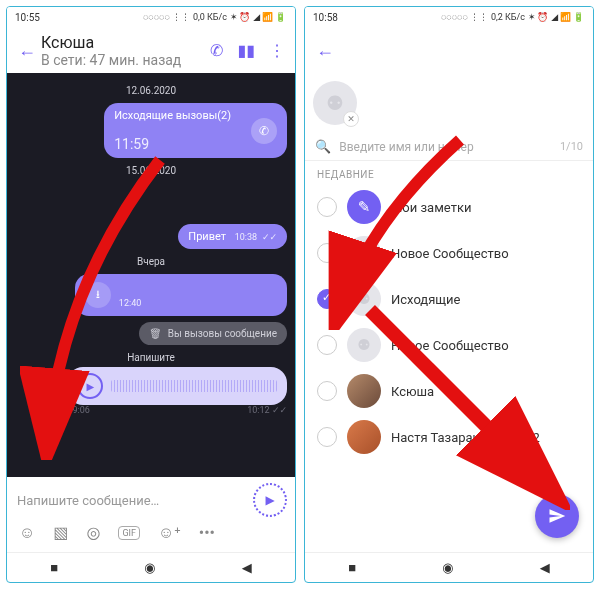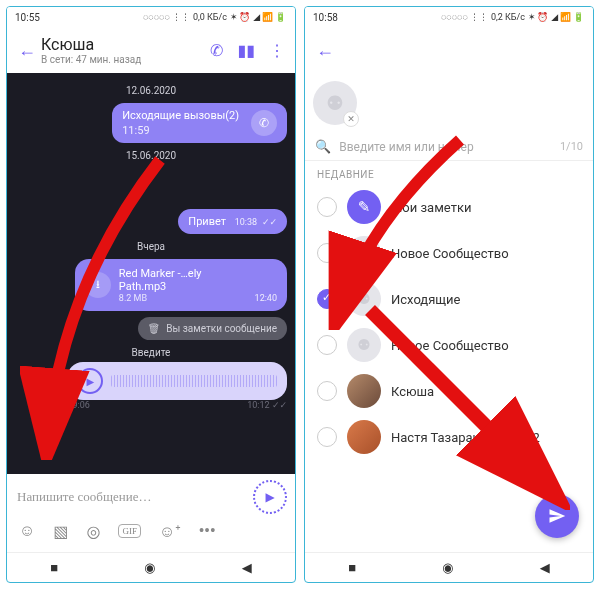--- a/index.html
+++ b/index.html
@@ -5,47 +5,47 @@
   * { box-sizing: border-box; margin: 0; padding: 0; }
   body { font-family: -apple-system, Roboto, Arial, sans-serif; background: #fff; width: 600px; height: 589px; display: flex; gap: 8px; padding: 6px; position: relative; }
   .phone { flex: 1; border: 1px solid #3bb5d6; border-radius: 4px; background: #fff; display: flex; flex-direction: column; overflow: hidden; position: relative; }
   .statusbar { height: 20px; display: flex; align-items: center; justify-content: space-between; padding: 0 8px; font-size: 10px; color: #333; background: #fff; }
   .statusbar .icons { display: flex; gap: 3px; align-items: center; }
   .statusbar .si { font-size: 9px; }
   .appbar { height: 46px; display: flex; align-items: center; padding: 0 6px; background: #fff; }
   .appbar .back { width: 28px; color: #7360f2; font-size: 18px; text-align: center; }
   .appbar .title-block { flex: 1; display: flex; flex-direction: column; }
   .appbar .title { font-size: 16px; color: #222; }
-  .appbar .sub { font-size: 10px; color: #888; }
+  .appbar .sub { font-size: 14px; color: #888; }
   .appbar .actions { display: flex; gap: 14px; padding-right: 4px; color: #7360f2; }
   .appbar .act { font-size: 16px; }
   .chat { flex: 1; background: #1b1b24; padding: 8px 8px 4px 8px; display: flex; flex-direction: column; overflow: hidden; font-size: 11px; color: #fff; }
   .datechip { align-self: center; font-size: 10px; color: #cfcfd8; margin: 4px 0; }
   .bubble { max-width: 78%; border-radius: 14px; padding: 6px 10px; margin: 3px 0; position: relative; }
   .out { align-self: flex-end; background: #8f82f4; color: #fff; }
-  .callbub { display: flex; align-items: center; gap: 12px; border-radius: 12px; }
+  .callbub { display: flex; align-items: center; gap: 20px; }
   .callcircle { width: 26px; height: 26px; border-radius: 50%; background: rgba(255,255,255,0.25); display: flex; align-items: center; justify-content: center; font-size: 12px; }
-  .time { font-size: 11px; color: rgba(255,255,255,0.85); margin-top: 2px; display: inline-block; }
+  .time { font-size: 14px; color: rgba(255,255,255,0.85); margin-top: 14px; display: inline-block; }
   .hello { padding: 6px 10px; margin-top: 44px; }
   .hello .tm { font-size: 9px; margin-left: 6px; color: rgba(255,255,255,0.85); }
   .checks { font-size: 9px; color: #e8e5ff; margin-left: 2px; }
   .filebub { align-self: flex-end; background: #8f82f4; width: 78%; display: flex; align-items: center; gap: 8px; padding: 8px 10px; }
   .dlcircle { width: 26px; height: 26px; border-radius: 50%; background: rgba(255,255,255,0.2); display: flex; align-items: center; justify-content: center; }
   .fileinfo { flex: 1; }
   .filename { font-size: 11px; }
   .filesize { font-size: 9px; color: rgba(255,255,255,0.8); }
   .filetime { font-size: 9px; color: rgba(255,255,255,0.85); align-self: flex-end; }
   .deleted { align-self: flex-end; background: #5b5b66; color: #cfcfd8; display: flex; gap: 6px; align-items: center; padding: 6px 10px; font-size: 10px; }
   .voice-row { display: flex; align-items: flex-end; gap: 8px; align-self: flex-end; width: 88%; }
   .share-icon { color: #8a8a94; font-size: 14px; padding-bottom: 6px; }
   .voice { flex: 1; background: #d9d4fb; border-radius: 16px; padding: 6px 10px; display: flex; align-items: center; gap: 8px; color: #333; }
   .play { width: 26px; height: 26px; border: 2px solid #7360f2; border-radius: 50%; display: flex; align-items: center; justify-content: center; color: #7360f2; font-size: 10px; }
   .wave { flex: 1; height: 12px; background: repeating-linear-gradient(90deg,#9a8df5 0 1px, transparent 1px 3px); opacity: .6; border-radius: 2px; }
   .vtimes { display: flex; justify-content: space-between; font-size: 9px; color: #6b6b78; width: 100%; }
-  .composer { background: #fff; padding: 6px 8px; display: flex; flex-direction: column; gap: 6px; font-family: Liberation Serif, serif; }
+  .composer { background: #fff; padding: 6px 8px; display: flex; flex-direction: column; gap: 6px; }
   .compose-in { display: flex; align-items: center; }
   .compose-in .ph { flex: 1; color: #999; font-size: 13px; padding: 4px 2px; }
   .sendbtn { width: 34px; height: 34px; border-radius: 50%; border: 2px dotted #7360f2; display: flex; align-items: center; justify-content: center; color: #7360f2; font-size: 12px; }
   .tools { display: flex; gap: 18px; color: #888; font-size: 16px; padding: 0 4px 4px 4px; align-items: center; }
   .navbar { height: 30px; border-top: 1px solid #eee; display: flex; align-items: center; justify-content: space-around; color: #333; font-size: 13px; }
   
   .forward-body { flex: 1; display: flex; flex-direction: column; background: #fff; }
   .sel-strip { padding: 8px; }
   .sel-avatar { width: 44px; height: 44px; border-radius: 50%; background: #e5e5ea; display: flex; align-items: center; justify-content: center; color: #cfcfd6; font-size: 20px; position: relative; }
   .sel-x { position: absolute; bottom: -2px; right: -2px; width: 16px; height: 16px; border-radius: 50%; background: #fff; border: 1px solid #ddd; color: #888; font-size: 9px; display: flex; align-items: center; justify-content: center; }
@@ -103,31 +103,27 @@
     </div>
     <div class="datechip">15.06.2020</div>
     <div class="bubble out hello">
       <span>Привет</span>
       <span class="tm">10:38</span>
       <span class="checks">✓✓</span>
     </div>
     <div class="datechip">Вчера</div>
     <div class="bubble filebub">
       <div class="dlcircle">⭳</div>
-      <div class="fileinfo">
-        <div class="filename">Red Marker -…ely Path.mp3</div>
-        <div class="filesize">8.2 MB</div>
-      </div>
       <div class="filetime">12:40</div>
     </div>
     <div class="bubble deleted">
       <span>🗑</span>
-      <span>Вы заметки сообщение</span>
-    </div>
-    <div class="datechip">Введите</div>
+      <span>Вы вызовы сообщение</span>
+    </div>
+    <div class="datechip">Напишите</div>
     <div class="voice-row">
       <div class="share-icon">↪</div>
       <div style="flex:1;">
         <div class="voice">
           <div class="play">▶</div>
           <div class="wave"></div>
         </div>
         <div class="vtimes">
           <span>19:06</span>
           <span><span>10:12</span> ✓✓</span>

